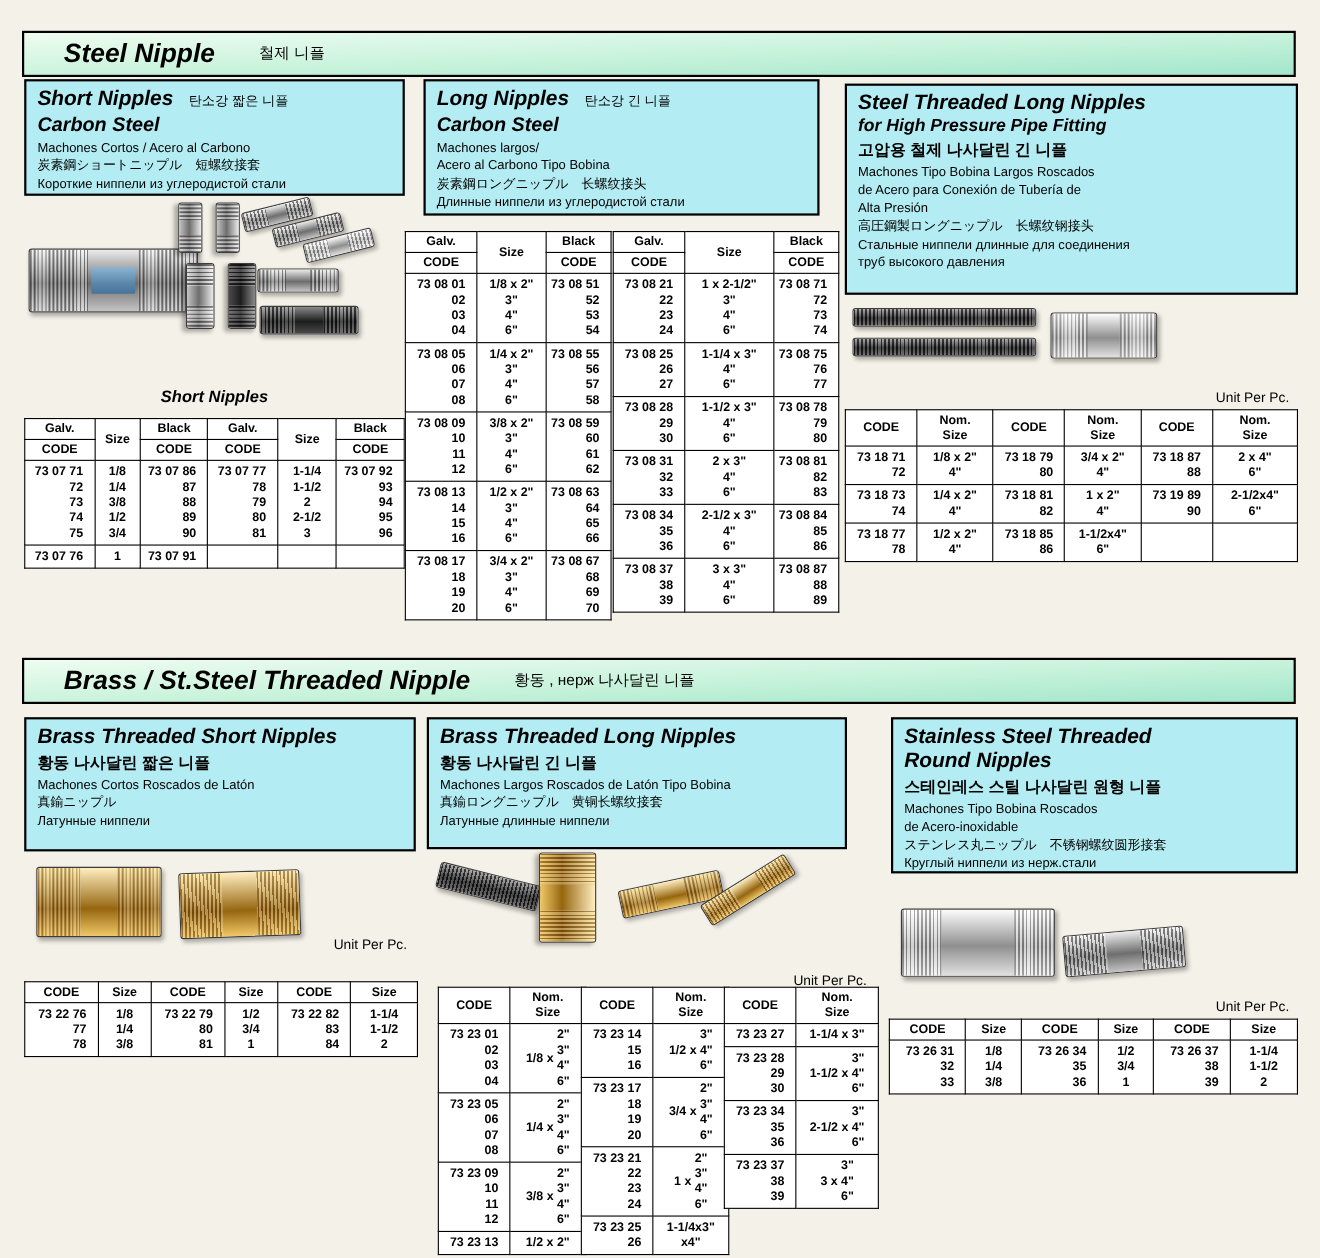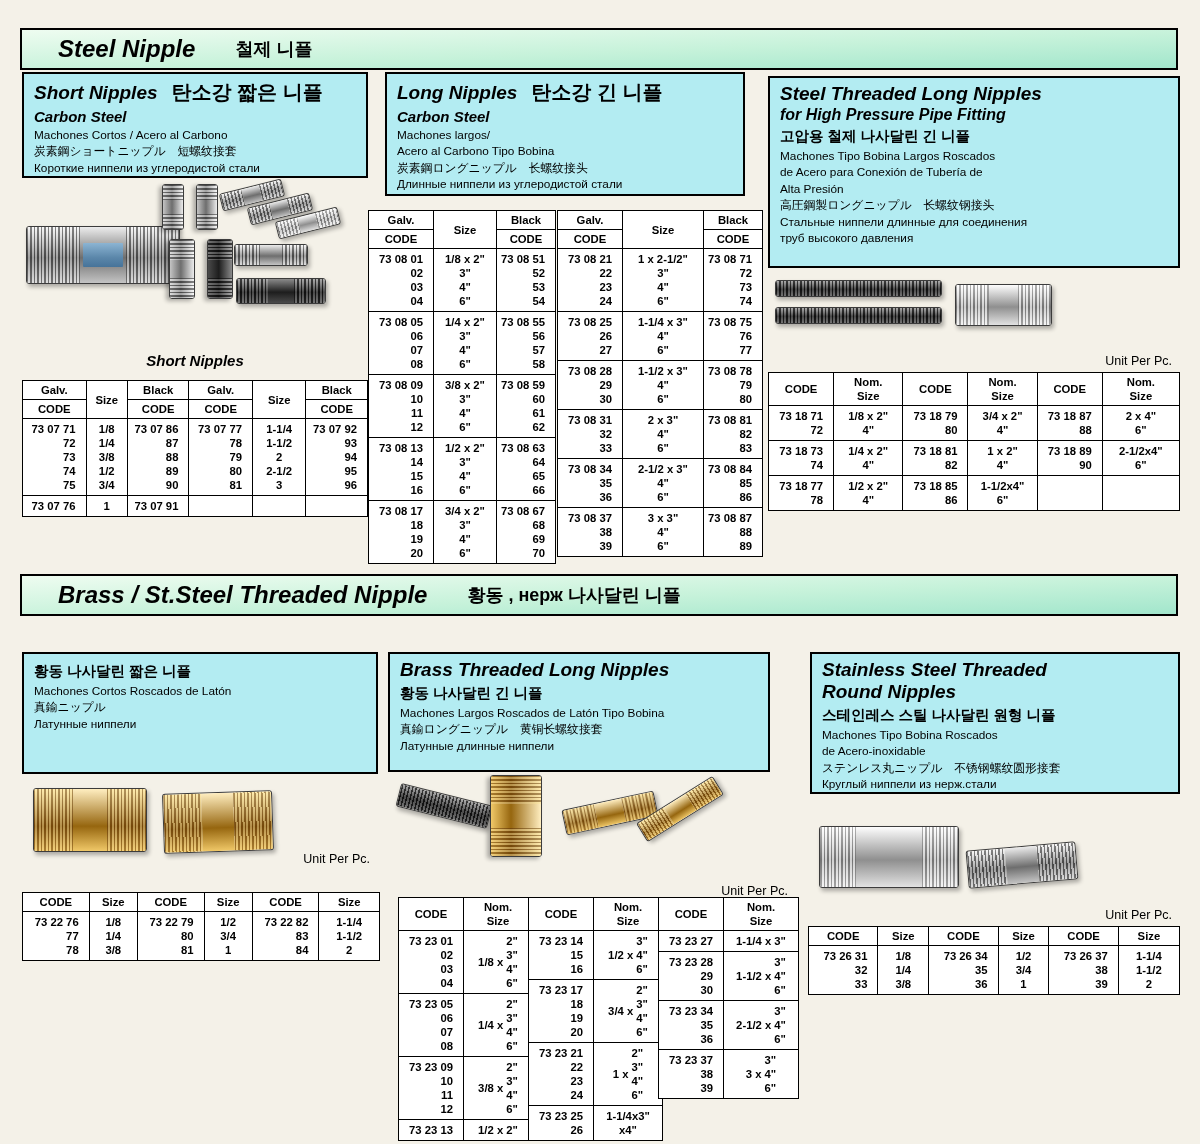--- a/index.html
+++ b/index.html
@@ -3,29 +3,29 @@
 <meta charset="utf-8">
 <style>
   html,body{margin:0;padding:0}
   body{background:#c8c6bf;font-family:"Liberation Sans",sans-serif}
   #page{position:relative;width:1200px;height:1144px;background:#f4f1e8;color:#000;overflow:hidden}
 
   .banner{position:absolute;left:20px;width:1158px;height:42px;border:2px solid #000;
           background:linear-gradient(178deg,#eefcf0 0%,#c6f2da 55%,#a2e6cc 100%);
           display:flex;align-items:center;gap:40px;padding-left:36px;box-sizing:border-box}
   .banner .en{font-size:24px;font-weight:bold;font-style:italic;white-space:nowrap}
-  .banner .ko{font-size:18px;font-weight:bold;white-space:nowrap}
+  .banner .ko{font-size:14px;font-weight:normal;white-space:nowrap}
 
   .hdrbox{position:absolute;border:2px solid #000;background:#b3ecf2;padding:5px 10px;box-sizing:border-box}
   .trow{display:flex;align-items:baseline;gap:14px;margin-bottom:1px;flex-wrap:wrap}
   .t-en{font-size:19px;font-weight:bold;font-style:italic;white-space:nowrap}
   .t-en2{font-size:16px;font-weight:bold;font-style:italic;white-space:nowrap;margin-top:1px}
-  .t-ko{font-size:20px;font-weight:bold;white-space:nowrap}
+  .t-ko{font-size:12px;font-weight:normal;white-space:nowrap}
   .t-kobig{font-size:14.5px;font-weight:bold;margin:3px 0 2px}
-  .t-carbon{font-size:15px;font-weight:bold;font-style:italic;margin:2px 0 2px}
+  .t-carbon{font-size:18px;font-weight:bold;font-style:italic;margin:2px 0 2px}
   .t-line{font-size:11.8px;margin-top:2.5px;line-height:14px}
 
   .caption{position:absolute;font-size:15px;font-weight:bold;font-style:italic;text-align:center}
   .unit{position:absolute;font-size:12.5px;text-align:right}
 
   .tblhost{position:absolute}
   .thost{flex:0 0 auto}
   .flexrow{position:absolute;display:flex;align-items:flex-start}
   table.cat{border-collapse:collapse;background:#fff;table-layout:fixed;width:100%}
   .cat th,.cat td{border:1px solid #000;font-size:11.3px;font-weight:bold;text-align:center;
@@ -446,47 +446,48 @@
           </tr>
           <tr>
             <td class="codecell">73 18 73
 74</td>
             <td>1/4 x 2"
 4"</td>
             <td class="codecell">73 18 81
 82</td>
             <td>1 x 2"
 4"</td>
-            <td class="codecell">73 18 89
+            <td class="codecell">73 19 89
 90</td>
             <td>2-1/2x4"
 6"</td>
           </tr>
           <tr>
             <td class="codecell">73 18 77
 78</td>
             <td>1/2 x 2"
 4"</td>
             <td class="codecell">73 18 85
 86</td>
             <td>1-1/2x4"
 6"</td>
             <td></td>
             <td></td>
           </tr>
         </tbody>
       </table>
     </div>
 
-  <div class="banner" style="top:574px">
+  <div class="banner" style="top:598px">
     <span class="en">Brass / St.Steel Threaded Nipple</span>
     <span class="ko">황동 , нерж 나사달린 니플</span>
   </div>
 
   <div class="hdrbox" style="left:22px;top:652px;width:356px;height:122px">
+    <div class="t-en">Brass Threaded Short Nipples</div>
     <div class="t-kobig">황동 나사달린 짧은 니플</div>
     <div class="t-line">Machones Cortos Roscados de Latón</div>
     <div class="t-line">真鍮ニップル</div>
     <div class="t-line">Латунные ниппели</div>
   </div>
 
   <div class="photos" style="left:25px;top:780px;width:350px;height:110px">
     <div class="nip brass" style="left:8px;top:8px;width:112px;height:62px">
         <div class="thr"></div>
         <div class="mid"></div>

